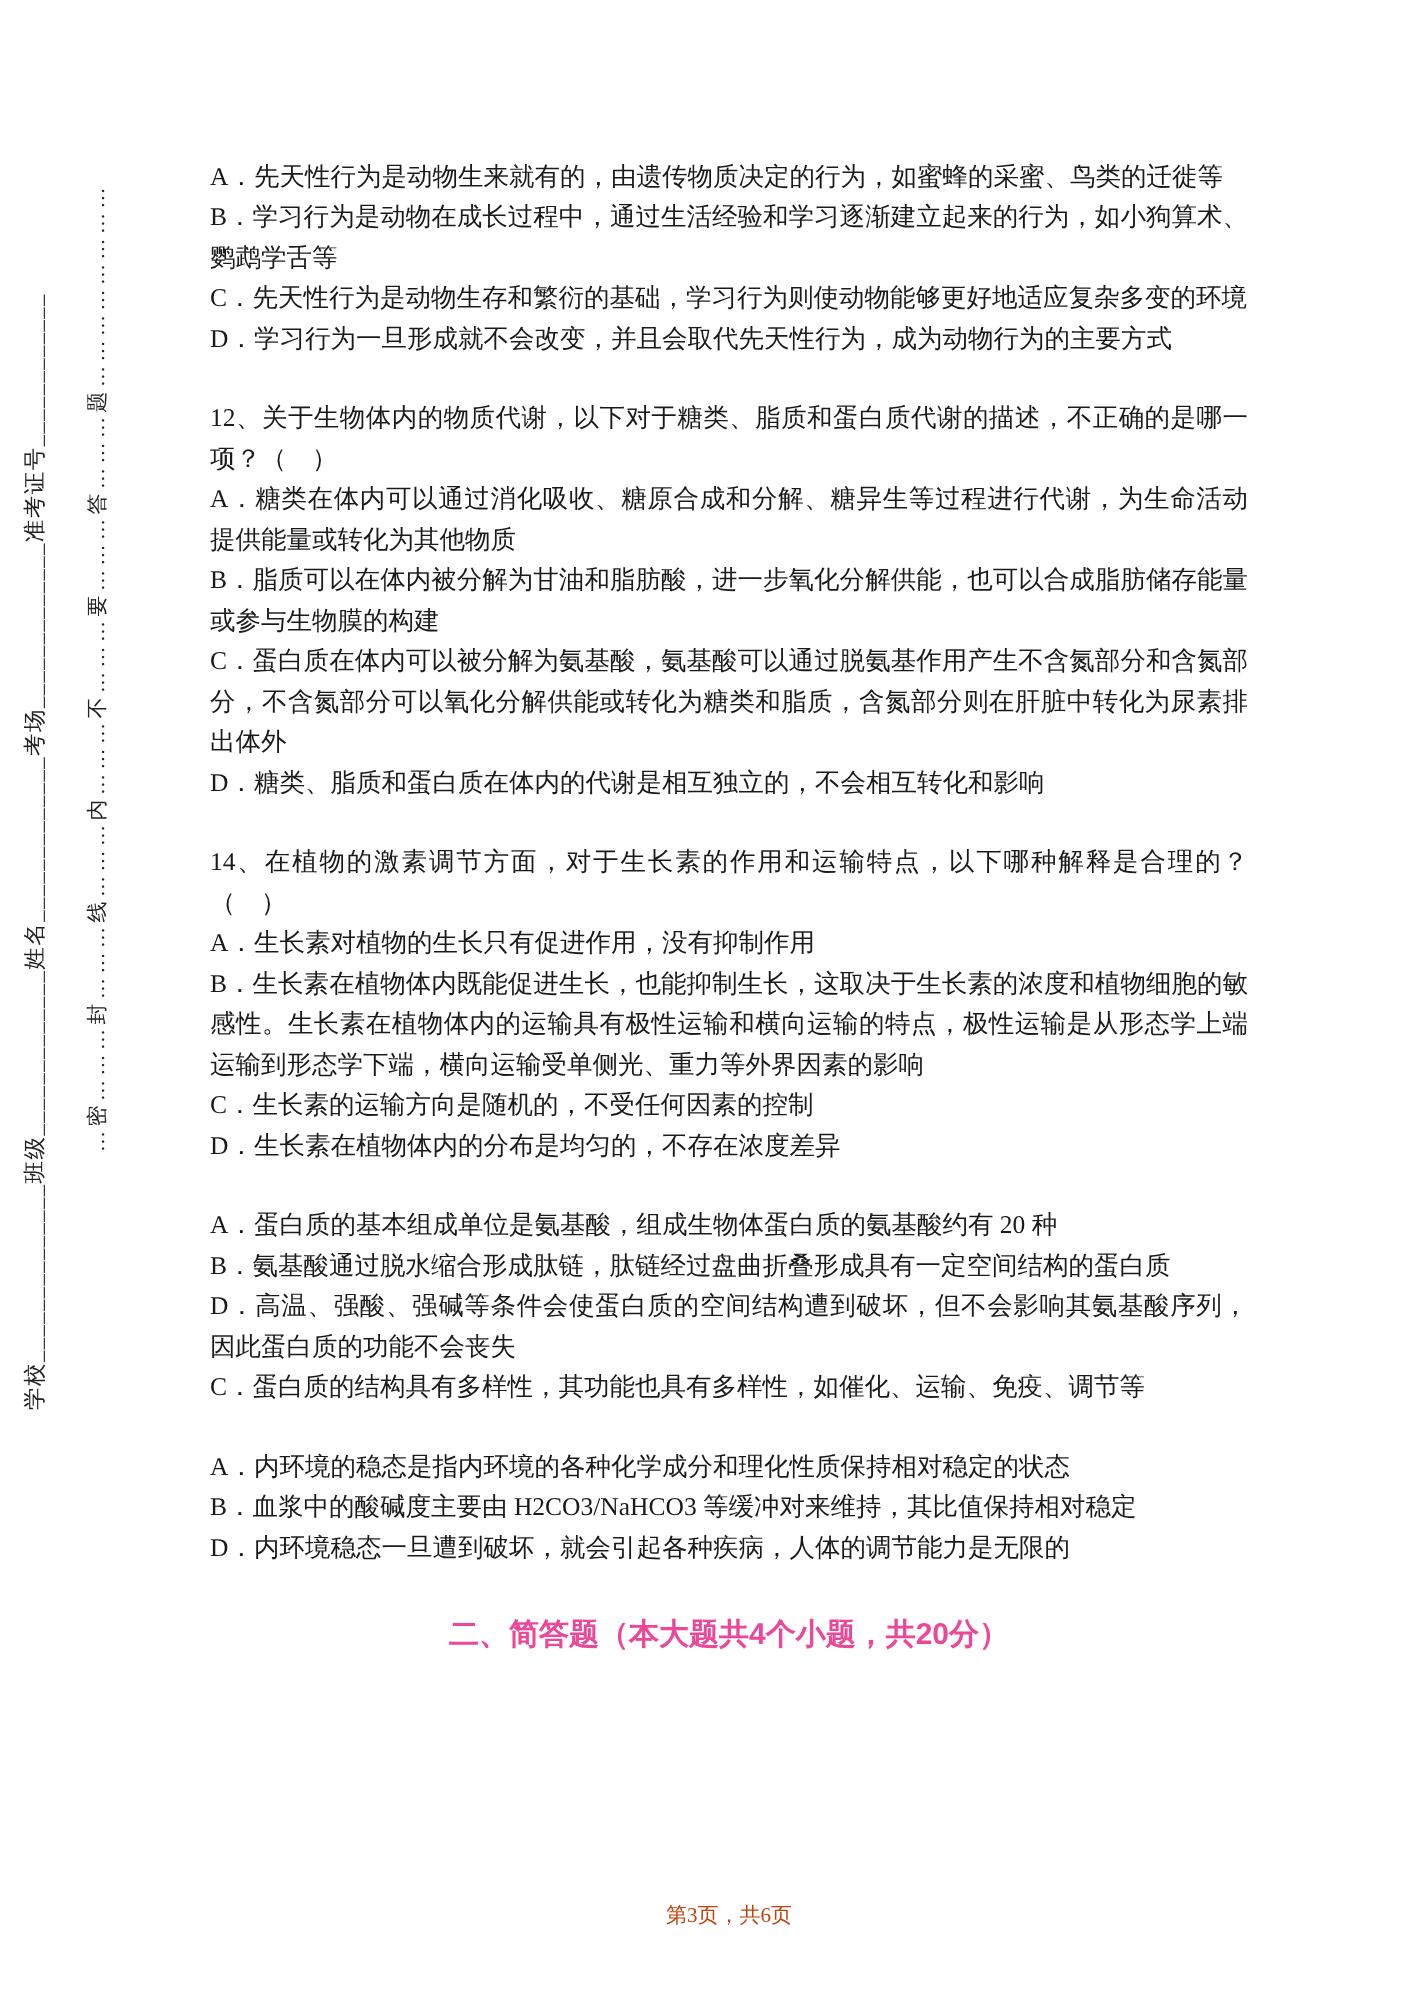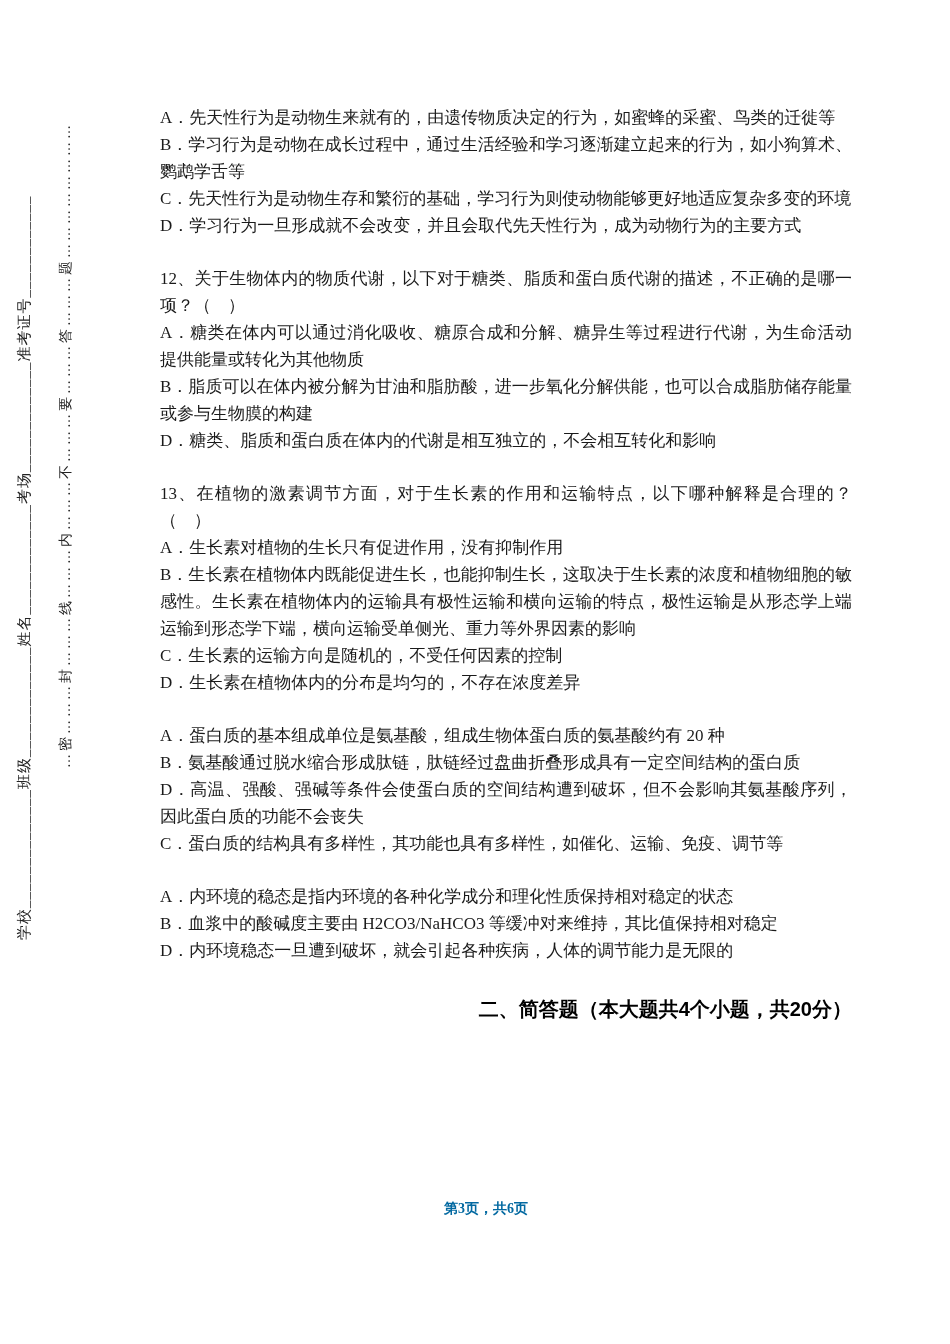--- a/index.html
+++ b/index.html
@@ -36,41 +36,39 @@
   }
   
   .content {
     position: absolute;
     left: 140px; top: 104px;
     width: 692px;
     font-size: 17px;
     line-height: 27px;
     text-align: justify;
     text-justify: inter-ideograph;
-    margin-left: 20px;
   }
   .content p { margin: 0; }
   .q-block { margin-top: 26px; }
   .section-header {
     margin-top: 30px;
     font-family: "Liberation Sans", sans-serif;
     font-weight: bold;
     font-size: 20px;
     line-height: 30px;
-    text-align: right;
-    color: #000000;
+    text-align: center;
+    color: #ec4899;
   }
   .footer {
     position: absolute;
-    left: 140px; top: 1200px;
+    left: 140px; top: 1268px;
     width: 692px;
     text-align: center;
     font-size: 14px;
-    color: #0369a1;
-    font-weight: bold;
+    color: #c2410c;
   }
 </style>
 </head>
 <body>
 
 <div class="page">
 
   <div class="v-strip fields-strip">学校______________班级_____________姓名_____________考场_____________准考证号____________</div>
 
   <div class="v-strip seal-strip">…密………封………线………内………不………要………答………题……………………</div>
@@ -81,25 +79,26 @@
       <p>A．先天性行为是动物生来就有的，由遗传物质决定的行为，如蜜蜂的采蜜、鸟类的迁徙等</p>
       <p>B．学习行为是动物在成长过程中，通过生活经验和学习逐渐建立起来的行为，如小狗算术、鹦鹉学舌等</p>
       <p>C．先天性行为是动物生存和繁衍的基础，学习行为则使动物能够更好地适应复杂多变的环境</p>
       <p>D．学习行为一旦形成就不会改变，并且会取代先天性行为，成为动物行为的主要方式</p>
     </div>
 
     <div class="q-block">
       <p>12、关于生物体内的物质代谢，以下对于糖类、脂质和蛋白质代谢的描述，不正确的是哪一项？（　）</p>
       <p>A．糖类在体内可以通过消化吸收、糖原合成和分解、糖异生等过程进行代谢，为生命活动提供能量或转化为其他物质</p>
       <p>B．脂质可以在体内被分解为甘油和脂肪酸，进一步氧化分解供能，也可以合成脂肪储存能量或参与生物膜的构建</p>
+      <p>C．蛋白质在体内可以被分解为氨基酸，氨基酸可以通过脱氨基作用产生不含氮部分和含氮部分，不含氮部分可以氧化分解供能或转化为糖类和脂质，含氮部分则在肝脏中转化为尿素排出体外</p>
       <p>D．糖类、脂质和蛋白质在体内的代谢是相互独立的，不会相互转化和影响</p>
     </div>
 
     <div class="q-block">
-      <p>13、在植物的激素调节方面，对于生长素的作用和运输特点，以下哪种解释是合理的？（　）</p>
+      <p>14、在植物的激素调节方面，对于生长素的作用和运输特点，以下哪种解释是合理的？（　）</p>
       <p>A．生长素对植物的生长只有促进作用，没有抑制作用</p>
       <p>B．生长素在植物体内既能促进生长，也能抑制生长，这取决于生长素的浓度和植物细胞的敏感性。生长素在植物体内的运输具有极性运输和横向运输的特点，极性运输是从形态学上端运输到形态学下端，横向运输受单侧光、重力等外界因素的影响</p>
       <p>C．生长素的运输方向是随机的，不受任何因素的控制</p>
       <p>D．生长素在植物体内的分布是均匀的，不存在浓度差异</p>
     </div>
 
     <div class="q-block">
       <p>A．蛋白质的基本组成单位是氨基酸，组成生物体蛋白质的氨基酸约有 20 种</p>
       <p>B．氨基酸通过脱水缩合形成肽链，肽链经过盘曲折叠形成具有一定空间结构的蛋白质</p>
       <p>D．高温、强酸、强碱等条件会使蛋白质的空间结构遭到破坏，但不会影响其氨基酸序列，因此蛋白质的功能不会丧失</p>

